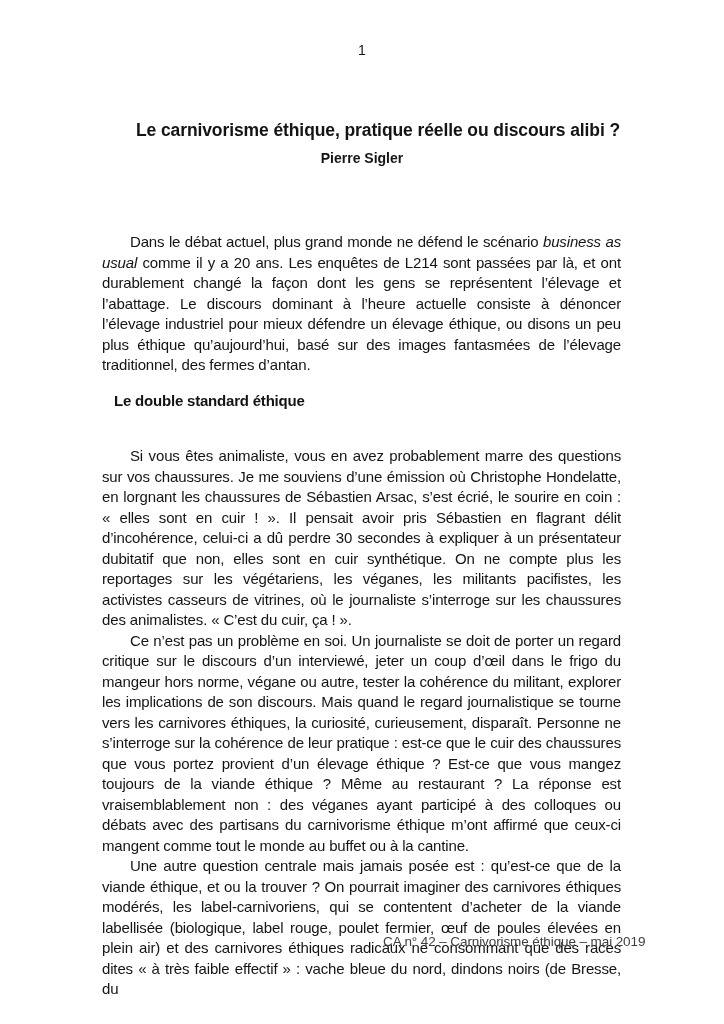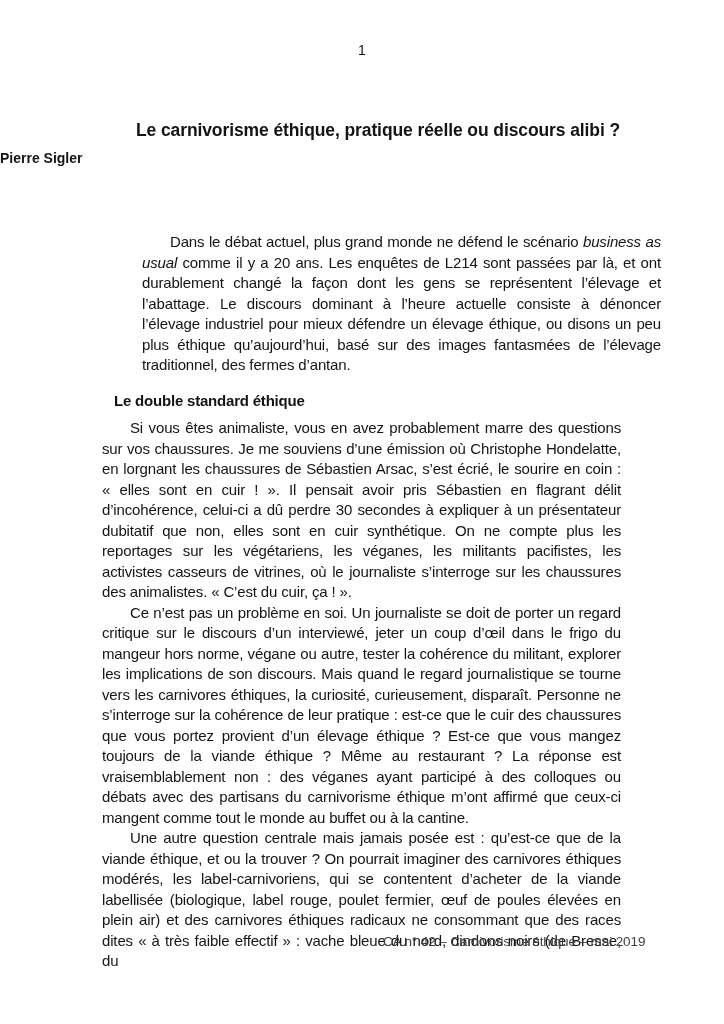--- a/index.html
+++ b/index.html
@@ -2,29 +2,29 @@
 <html><head>
 <meta charset="utf-8">
 <style>
   html, body { margin: 0; padding: 0; background: #ffffff; }
   body { width: 724px; height: 1024px; position: relative; overflow: hidden;
          font-family: "Liberation Sans", sans-serif; color: #141414; }
   .page-number { position: absolute; top: 42px; left: 0; width: 724px; text-align: center;
                  font-size: 14px; }
   .title { position: absolute; top: 104px; left: 0; width: 724px; text-align: center;
            font-size: 17.5px; font-weight: bold; letter-spacing: -0.1px; margin: 16px; }
-  .author { position: absolute; top: 150px; left: 0; width: 724px; 
+  .author { position: absolute; top: 150px; left: 0; width: 724px; text-align: center;
             font-size: 14px; font-weight: bold; }
   .body { position: absolute; left: 102px; width: 519px; font-size: 15px; line-height: 20.5px;
           text-align: justify; letter-spacing: -0.15px; }
   .body p { margin: 0; text-indent: 28px; }
-  .intro { top: 232px; margin-left: 40px; }
+  .intro { top: 232px; }
   .section-heading { position: absolute; top: 380px; left: 102px; font-size: 15px; font-weight: bold;
                      margin: 12px; letter-spacing: -0.2px; }
-  .section-body { top: 418px; }
+  .section-body { top: 446px; }
   .footer { position: absolute; top: 934px; left: 383px; font-size: 13.5px; color: #404040;
             letter-spacing: -0.1px; }
   em { font-style: italic; }
 </style>
 </head>
 <body>
 
 <div class="page-number">1</div>
 
 <h1 class="title">Le carnivorisme éthique, pratique réelle ou discours alibi ?</h1>

